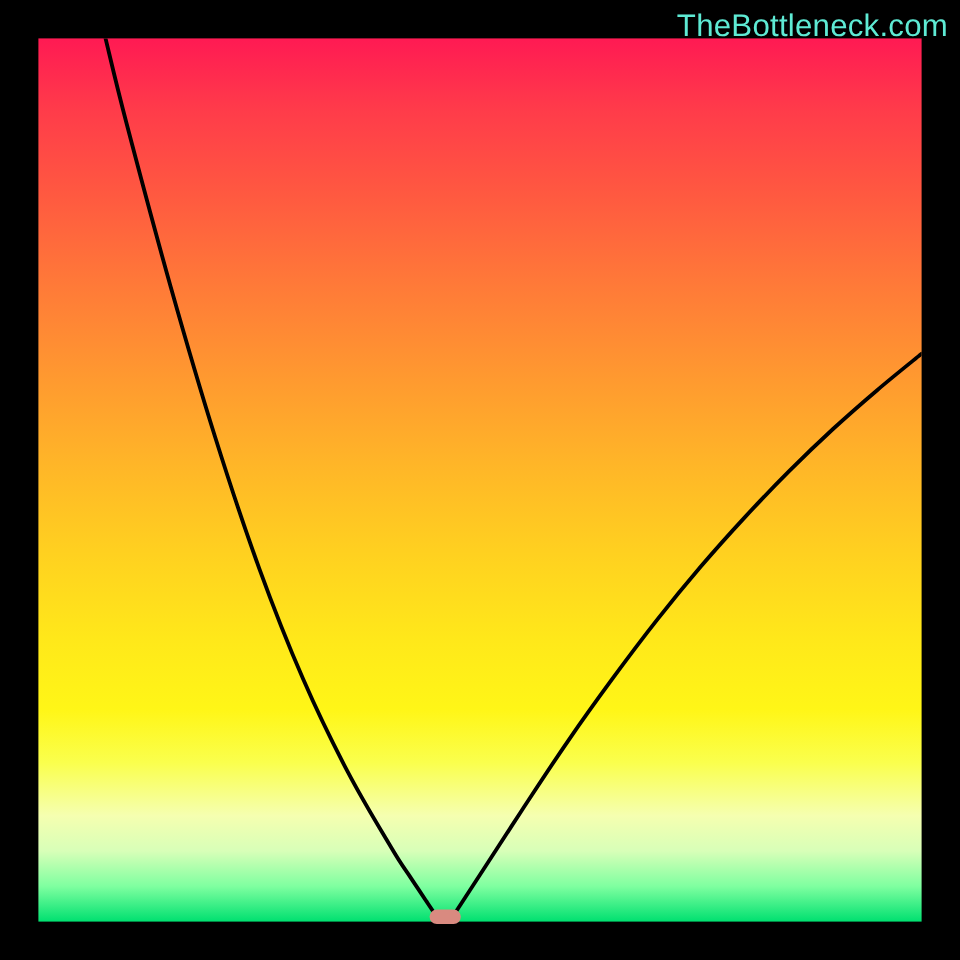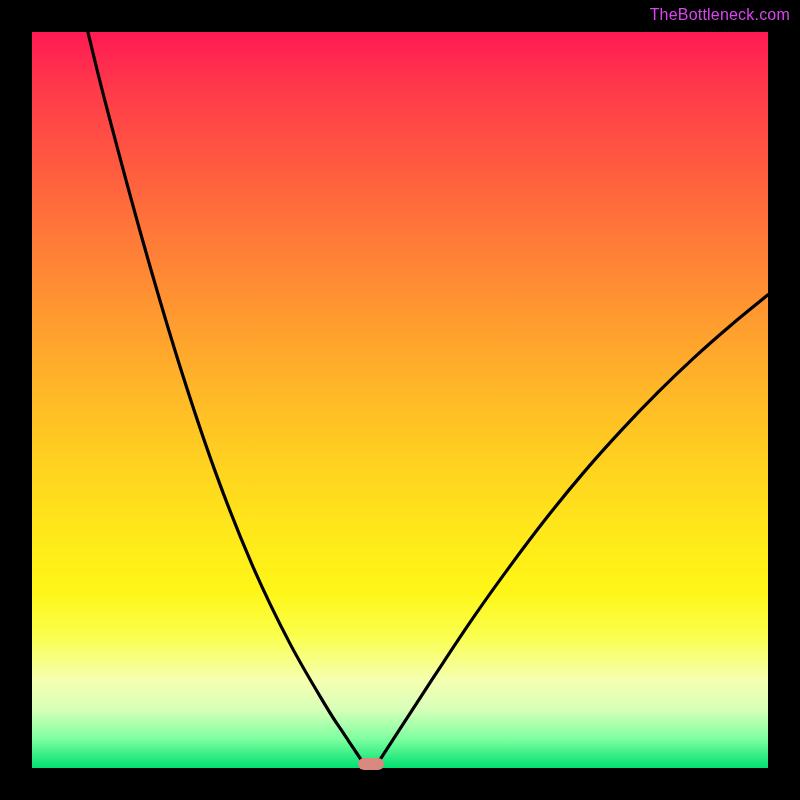--- a/index.html
+++ b/index.html
@@ -40,22 +40,22 @@
       #f5ffb0 88%,
       #d8ffb8 92%,
       #7fffa0 96%,
       #00e070 100%
     );
   }
   .watermark {
     position: absolute;
     top: 6px;
     right: 10px;
-    color: #d946ef;
-    font-size: 16px;
+    color: #5eead4;
+    font-size: 26px;
     font-weight: 500;
     letter-spacing: 0.2px;
     user-select: none;
   }
   .marker {
     position: absolute;
     width: 26px;
     height: 12px;
     background: #d98a80;
     border-radius: 6px;

